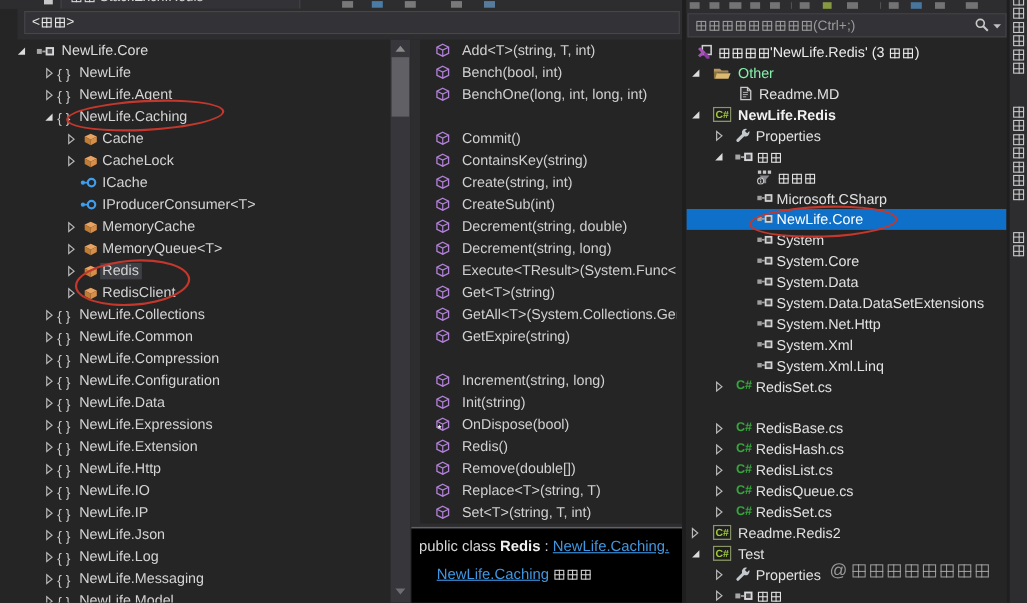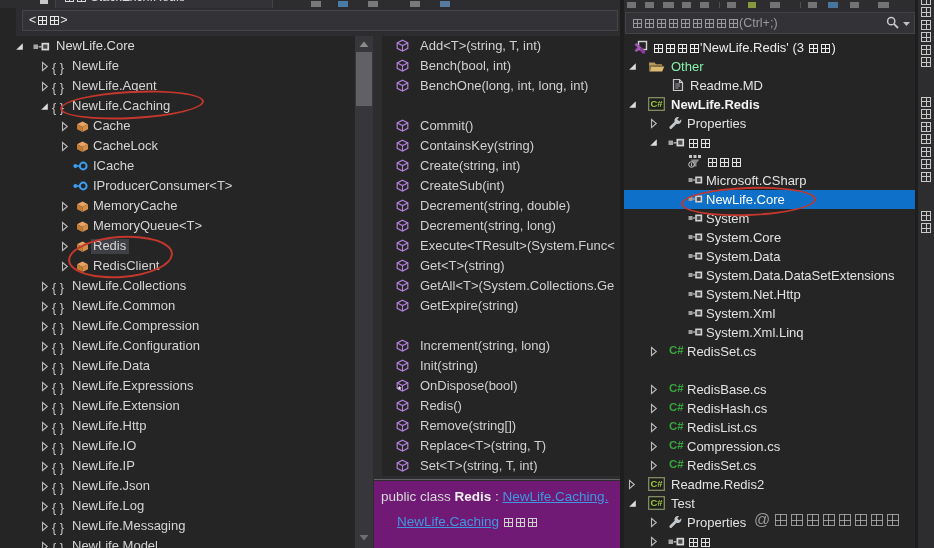--- a/index.html
+++ b/index.html
@@ -382,40 +382,40 @@
         <path d="M6.5 1.2 L11.8 3.9 L11.8 9.4 L6.5 12.1 L1.2 9.4 L1.2 3.9 Z" fill="none" stroke="#b180d7" stroke-width="1.2"></path>
         <path d="M1.2 3.9 L6.5 6.6 L11.8 3.9 M6.5 6.6 L6.5 12.1" fill="none" stroke="#b180d7" stroke-width="1.1"></path>
       </svg>
       <span style="left:38px;position:absolute">Redis()</span>
     </div>
     <div class="row" style="left:0;top:380px;width:233px;color:#d0d0d0">
       <svg class="abs" style="left:14px;top:3px" width="14" height="14">
         <path d="M6.5 1.2 L11.8 3.9 L11.8 9.4 L6.5 12.1 L1.2 9.4 L1.2 3.9 Z" fill="none" stroke="#b180d7" stroke-width="1.2"></path>
         <path d="M1.2 3.9 L6.5 6.6 L11.8 3.9 M6.5 6.6 L6.5 12.1" fill="none" stroke="#b180d7" stroke-width="1.1"></path>
       </svg>
-      <span style="left:38px;position:absolute">Remove(string[])</span>
+      <span style="left:38px;position:absolute">Remove(double[])</span>
     </div>
     <div class="row" style="left:0;top:400px;width:233px;color:#d0d0d0">
       <svg class="abs" style="left:14px;top:3px" width="14" height="14">
         <path d="M6.5 1.2 L11.8 3.9 L11.8 9.4 L6.5 12.1 L1.2 9.4 L1.2 3.9 Z" fill="none" stroke="#b180d7" stroke-width="1.2"></path>
         <path d="M1.2 3.9 L6.5 6.6 L11.8 3.9 M6.5 6.6 L6.5 12.1" fill="none" stroke="#b180d7" stroke-width="1.1"></path>
       </svg>
       <span style="left:38px;position:absolute">Replace&lt;T&gt;(string, T)</span>
     </div>
     <div class="row" style="left:0;top:420px;width:233px;color:#d0d0d0">
       <svg class="abs" style="left:14px;top:3px" width="14" height="14">
         <path d="M6.5 1.2 L11.8 3.9 L11.8 9.4 L6.5 12.1 L1.2 9.4 L1.2 3.9 Z" fill="none" stroke="#b180d7" stroke-width="1.2"></path>
         <path d="M1.2 3.9 L6.5 6.6 L11.8 3.9 M6.5 6.6 L6.5 12.1" fill="none" stroke="#b180d7" stroke-width="1.1"></path>
       </svg>
       <span style="left:38px;position:absolute">Set&lt;T&gt;(string, T, int)</span>
     </div>
   </div>
 <div class="abs" style="left:374px;top:476px;width:246px;height:5px;background:#2d2d30"></div>
 <div class="abs" style="left:374px;top:478.5px;width:246px;height:1.5px;background:#626264"></div>
-<div class="abs" style="left:374px;top:481px;width:246px;height:67px;background:#701a75;overflow:hidden">
+<div class="abs" style="left:374px;top:481px;width:246px;height:67px;background:#000000;overflow:hidden">
 <div class="abs" style="left:7px;top:8px;font-size:13.5px;color:#d8d8d8;white-space:nowrap">public class <b style="color:#f0f0f0">Redis</b> : <a class="lk">NewLife.Caching.</a></div>
 <div class="abs" style="left:23px;top:33px;font-size:13.5px;color:#d8d8d8;white-space:nowrap"><a class="lk">NewLife.Caching</a> <span style="color:#d0d0d0"><span class="cj"></span><span class="cj"></span><span class="cj"></span></span></div>
 </div>
 <div class="abs" style="left:624px;top:0;width:291px;height:12px;background:#2d2d30;overflow:hidden">
 <div class="abs" style="left:3px;top:2px;width:9px;height:6px;background:#9a9a9a;opacity:.65"></div>
 <div class="abs" style="left:21px;top:2px;width:9px;height:6px;background:#9a9a9a;opacity:.65"></div>
 <div class="abs" style="left:39px;top:2px;width:11px;height:6px;background:#9a9a9a;opacity:.65"></div>
 <div class="abs" style="left:58px;top:2px;width:9px;height:6px;background:#9a9a9a;opacity:.65"></div>
 <div class="abs" style="left:76px;top:2px;width:9px;height:6px;background:#9a9a9a;opacity:.65"></div>
 <div class="abs" style="left:95px;top:2px;width:1px;height:6px;background:#666;opacity:.65"></div>
@@ -625,21 +625,21 @@
       </svg>
       <span style="position:absolute;left:63px;color:#e2e2e2">RedisList.cs</span>
     </div>
     <div class="r19" style="left:0px;top:403px;width:291px;overflow:hidden">
       <svg class="abs" style="left:26px;top:4px" width="8" height="11">
         <path d="M1.5 1.5 L6.3 5.5 L1.5 9.5 Z" fill="none" stroke="#b8b8b8" stroke-width="1.1"></path>
       </svg>
       <svg class="abs" style="left:44px;top:1px" width="16" height="13">
         <text x="1" y="11" font-family="Liberation Sans" font-size="11.5" font-weight="bold" fill="#37a53c">C#</text>
       </svg>
-      <span style="position:absolute;left:63px;color:#e2e2e2">Compression.cs</span>
+      <span style="position:absolute;left:63px;color:#e2e2e2">RedisQueue.cs</span>
     </div>
     <div class="r19" style="left:0px;top:422px;width:291px;overflow:hidden">
       <svg class="abs" style="left:26px;top:4px" width="8" height="11">
         <path d="M1.5 1.5 L6.3 5.5 L1.5 9.5 Z" fill="none" stroke="#b8b8b8" stroke-width="1.1"></path>
       </svg>
       <svg class="abs" style="left:44px;top:1px" width="16" height="13">
         <text x="1" y="11" font-family="Liberation Sans" font-size="11.5" font-weight="bold" fill="#37a53c">C#</text>
       </svg>
       <span style="position:absolute;left:63px;color:#e2e2e2">RedisSet.cs</span>
     </div>

